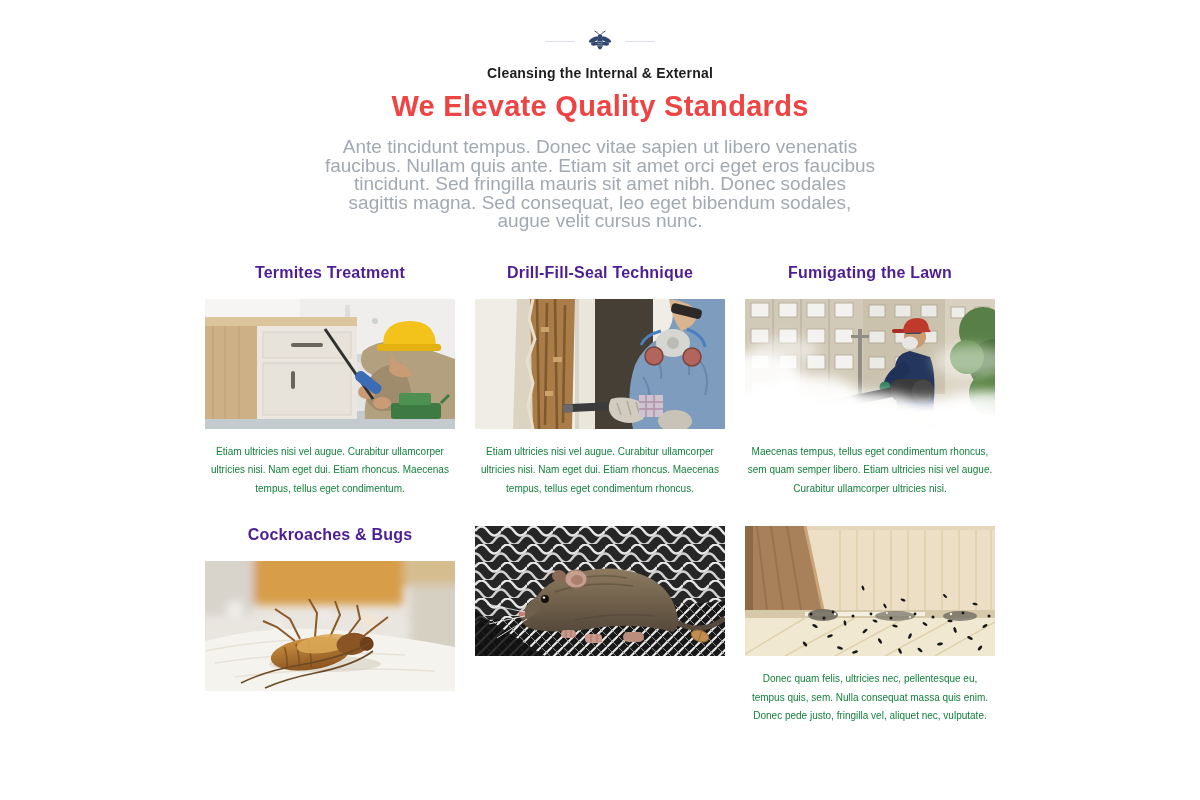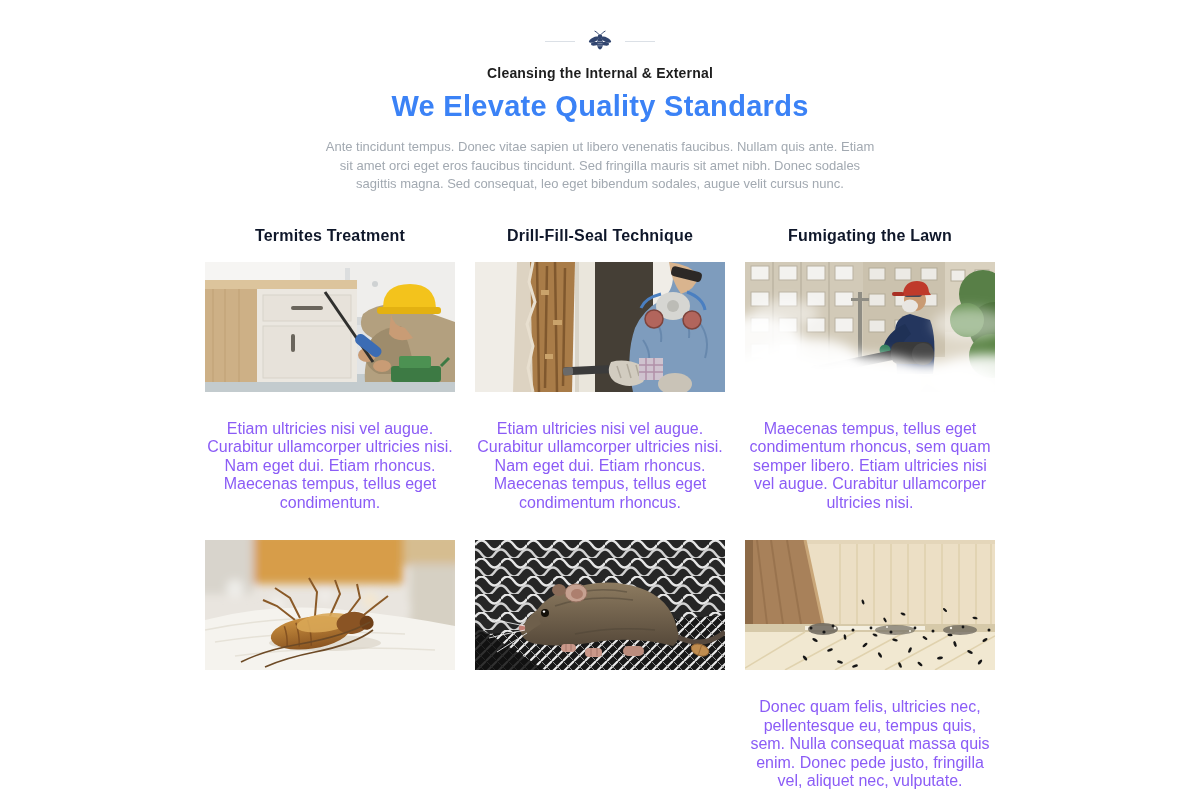--- a/index.html
+++ b/index.html
@@ -8,39 +8,39 @@
     width:1200px; height:800px; background:#ffffff; overflow:hidden;
     font-family:"Liberation Sans", sans-serif; position:relative;
   }
   .hero { padding-top:30px; text-align:center; }
   .divider { display:flex; align-items:center; justify-content:center; gap:12px; height:22px; }
   .divider .line { width:30px; height:1px; background:#dbe0e6; }
   .kicker {
     margin-top:13px; font-size:14px; font-weight:700; color:#1e1e1e; letter-spacing:.2px;
   }
   .title {
-    margin-top:9px; font-size:29px; font-weight:600; color:#3b82f6; letter-spacing:.3px;
+    margin-top:9px; font-size:29px; font-weight:600; color:#ef4444; letter-spacing:.3px;
   }
   .intro {
-    width:552px; margin:15px auto 0; font-size:13px; line-height:18.5px;
+    width:552px; margin:15px auto 0; font-size:19px; line-height:18.5px;
     color:#a2a9b1; text-align:center;
   }
   .grid {
     width:790px; margin:33px auto 0;
     display:grid; grid-template-columns:repeat(3,250px); gap:28px 20px;
   }
   .card { text-align:center; }
   .card-title {
-    font-size:16px; font-weight:600; color:#0f172a; letter-spacing:.2px;
+    font-size:16px; font-weight:600; color:#4c1d95; letter-spacing:.2px;
     margin-bottom:17px;
   }
   .card-image { width:250px; height:130px; overflow:hidden; background:#e9e6e0; }
   .card-image svg { display:block; width:250px; height:130px; }
   .card-desc {
-    margin-top:28px; font-size:16px; line-height:18.5px; color:#8b5cf6;
+    margin-top:14px; font-size:10px; line-height:18.5px; color:#15803d;
   }
 </style>
 </head>
 <body>
 
 <div class="page">
 
   <div class="hero">
     <div class="divider">
       <span class="line"></span>
@@ -207,20 +207,21 @@
             <ellipse cx="120" cy="112" rx="60" ry="20" opacity=".85"></ellipse>
             <ellipse cx="225" cy="62" rx="38" ry="16" opacity=".45"></ellipse>
             <ellipse cx="40" cy="52" rx="34" ry="14" opacity=".5"></ellipse>
           </g>
         </svg>
       </div>
       <div class="card-desc">Maecenas tempus, tellus eget condimentum rhoncus, sem quam semper libero. Etiam ultricies nisi vel augue. Curabitur ullamcorper ultricies nisi.</div>
     </div>
 
     <div class="card">
+      <div class="card-title">Cockroaches &amp; Bugs</div>
       <div class="card-image">
         <svg viewBox="0 0 250 130" role="img" aria-label="dead-cockroach-lying-upside-down-on-white-cloth">
           <defs>
             <filter id="bokehblur" x="-40%" y="-40%" width="180%" height="180%">
                 <feGaussianBlur stdDeviation="4"></feGaussianBlur>
               </filter>
             <linearGradient id="roachg" x1="0" y1="0" x2="0" y2="1">
               <stop offset="0" stop-color="#c98f3f"></stop>
                 <stop offset="1" stop-color="#8a5420"></stop>
             </linearGradient>

